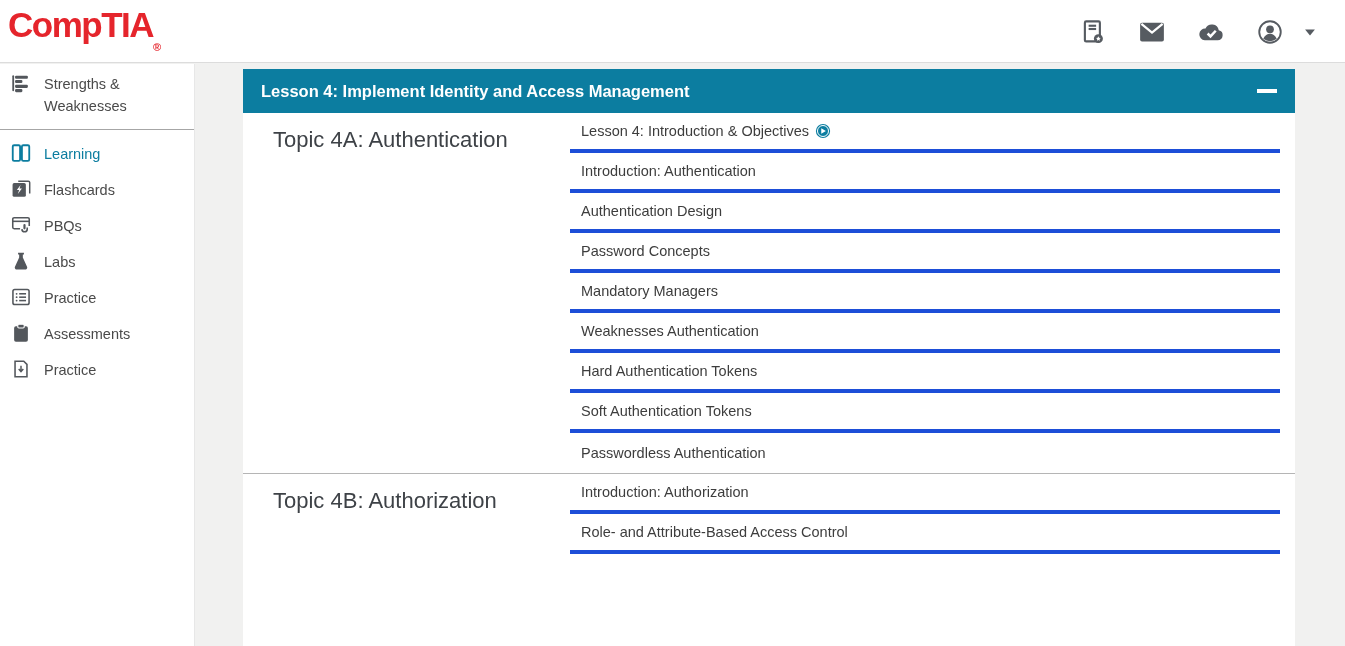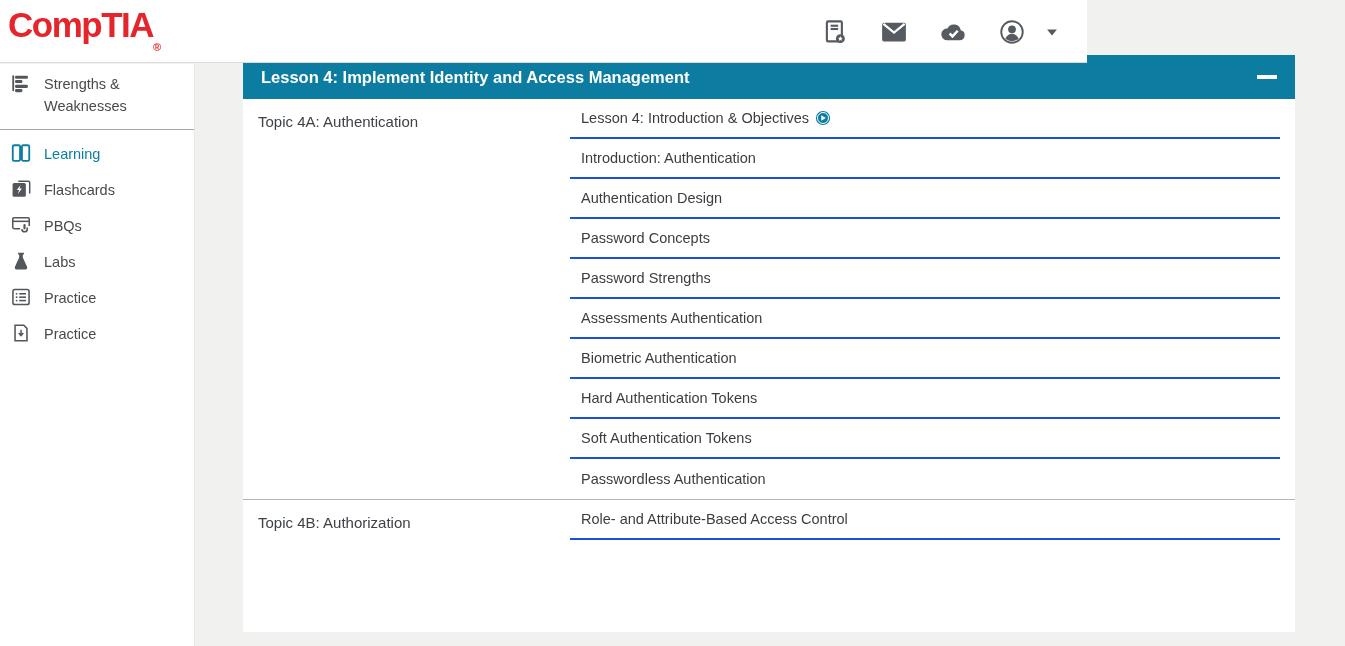--- a/index.html
+++ b/index.html
@@ -1,20 +1,20 @@
 <!DOCTYPE html>
 <html><head>
 <meta charset="utf-8">
 <style>
   * { margin:0; padding:0; box-sizing:border-box; }
   html,body { width:1345px; height:646px; overflow:hidden;
     font-family:"Liberation Sans", sans-serif; background:#f1f1f0; }
 
   
-  .top-header { position:absolute; left:0; top:0; width:1087px; height:63px;
+  .top-header { position:absolute; left:0; top:0; width:1345px; height:63px;
     background:#ffffff; border-bottom:1px solid #dcdcdc; z-index:5; }
   .logo { position:absolute; left:8px; top:5px; font-size:35px; font-weight:bold;
     color:#e5252c; letter-spacing:-1.5px; cursor:pointer; }
   .logo sup { font-size:11px; letter-spacing:0; vertical-align:-14px; }
   .header-icons { position:absolute; right:26px; top:0; height:63px;
     display:flex; align-items:center; gap:27px; color:#565b61; }
   .hicon { width:32px; height:32px; display:flex; align-items:center;
     justify-content:center; cursor:pointer; }
   .hicon svg { width:30px; height:30px; }
   .caret { width:18px; height:18px; margin-left:-12px; cursor:pointer; }
@@ -25,37 +25,37 @@
   .side-item { display:flex; align-items:flex-start; gap:12px;
     padding:7px 6px 7px 10px; font-size:14.5px; color:#4a4a4a; cursor:pointer; }
   .side-item .sicon { flex:0 0 22px; height:22px; color:#53575c; margin-top:-1px; }
   .side-item .sicon svg { width:22px; height:22px; }
   .side-item .slabel { max-width:112px; line-height:22px; }
   .side-item.active { color:#0c7da0; }
   .side-item.active .sicon { color:#0c7da0; }
   .side-divider { border-top:1.5px solid #a6a6a6; margin:5px 0 6px 0; }
 
   
-  .main { position:absolute; left:243px; top:55px; width:1052px; height:577px;
+  .main { position:absolute; left:243px; top:69px; width:1052px; height:577px;
     background:#ffffff; }
   .lesson-bar { height:44px; background:#0c7da0; display:flex;
     align-items:center; cursor:pointer; }
   .lesson-title { color:#ffffff; font-size:16.5px; font-weight:bold;
     padding-left:18px; flex:1; }
   .collapse-btn { width:22px; height:44px; margin-right:17px; display:flex;
     align-items:center; justify-content:center; cursor:pointer; }
   .collapse-btn .minus { width:20px; height:4.5px; background:#ffffff; }
 
   .section { display:flex; }
   .section + .section { border-top:1px solid #b5b5b5; }
-  .topic-col { width:327px; padding:14px 0 0 15px; font-size:15px;
+  .topic-col { width:327px; padding:14px 0 0 30px; font-size:22px;
     color:#3e4247; }
   .items-col { flex:1; padding-right:15px; }
   .row { height:40px; display:flex; align-items:center; padding-left:11px;
-    border-bottom:2px solid #1d4ed8; font-size:14.5px; color:#3d3d3d;
+    border-bottom:4px solid #1d4ed8; font-size:14.5px; color:#3d3d3d;
     cursor:pointer; }
   .row.last { border-bottom:none; }
   .row.partial { border-bottom:none; height:40px; }
   .play { width:16px; height:16px; margin-left:6px; color:#0c7da0;
     display:inline-flex; cursor:pointer; }
   .play svg { width:16px; height:16px; }
 </style>
 </head>
 <body>
 
@@ -168,20 +168,29 @@
         <circle cx="7.2" cy="12.2" r="1" fill="currentColor" stroke="none"></circle>
         <circle cx="7.2" cy="15.9" r="1" fill="currentColor" stroke="none"></circle>
         <line x1="10" y1="8.5" x2="17.5" y2="8.5"></line>
         <line x1="10" y1="12.2" x2="17.5" y2="12.2"></line>
         <line x1="10" y1="15.9" x2="17.5" y2="15.9"></line>
       </svg>
     </span>
     <span class="slabel">Practice</span>
   </div>
 
+  <div class="side-item">
+    <span class="sicon">
+      <svg viewBox="0 0 24 24">
+        <rect x="4.5" y="4.5" width="15" height="17" rx="2" fill="currentColor"></rect>
+        <rect x="8.5" y="2.5" width="7" height="4" rx="1.2" fill="currentColor" stroke="#ffffff" stroke-width="1.2"></rect>
+      </svg>
+    </span>
+    <span class="slabel">Assessments</span>
+  </div>
 
   <div class="side-item">
     <span class="sicon">
       <svg viewBox="0 0 24 24" fill="none" stroke="currentColor" stroke-width="1.7">
         <path d="M5.5 3.5 h9.5 l3.5 3.5 v13.5 h-13 z"></path>
         <path d="M12 8.5 v6 M9.5 12 l2.5 2.8 2.5-2.8" stroke-width="1.6"></path>
       </svg>
     </span>
     <span class="slabel">Practice</span>
   </div>
@@ -212,43 +221,43 @@
       <div class="row">
           <span>Introduction: Authentication</span>
         </div>
       <div class="row">
           <span>Authentication Design</span>
         </div>
       <div class="row">
           <span>Password Concepts</span>
         </div>
       <div class="row">
-          <span>Password Strengths</span>
-        </div>
-      <div class="row">
-          <span>Assessments Authentication</span>
-        </div>
-      <div class="row">
-          <span>Biometric Authentication</span>
+          <span>Mandatory Managers</span>
+        </div>
+      <div class="row">
+          <span>Weaknesses Authentication</span>
         </div>
       <div class="row">
           <span>Hard Authentication Tokens</span>
         </div>
       <div class="row">
           <span>Soft Authentication Tokens</span>
         </div>
       <div class="row last">
           <span>Passwordless Authentication</span>
         </div>
     </div>
   </div>
 
   <div class="section">
     <div class="topic-col">Topic 4B: Authorization</div>
     <div class="items-col">
       <div class="row">
+          <span>Introduction: Authorization</span>
+        </div>
+      <div class="row">
           <span>Role- and Attribute-Based Access Control</span>
         </div>
       <div class="row partial"></div>
     </div>
   </div>
 
 </div>
 
 </body></html>

